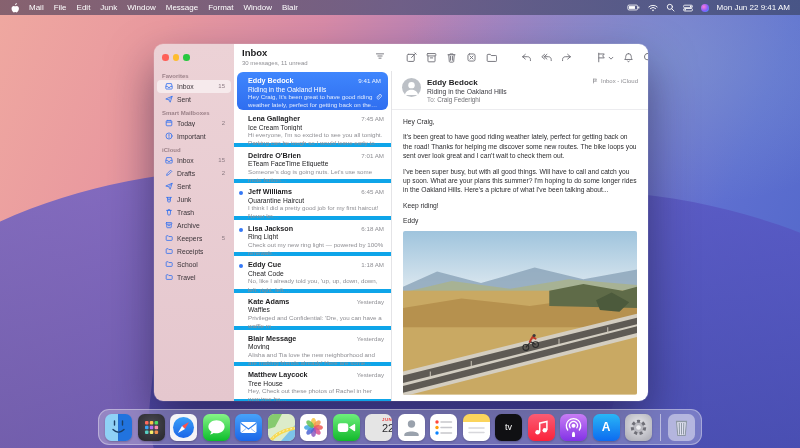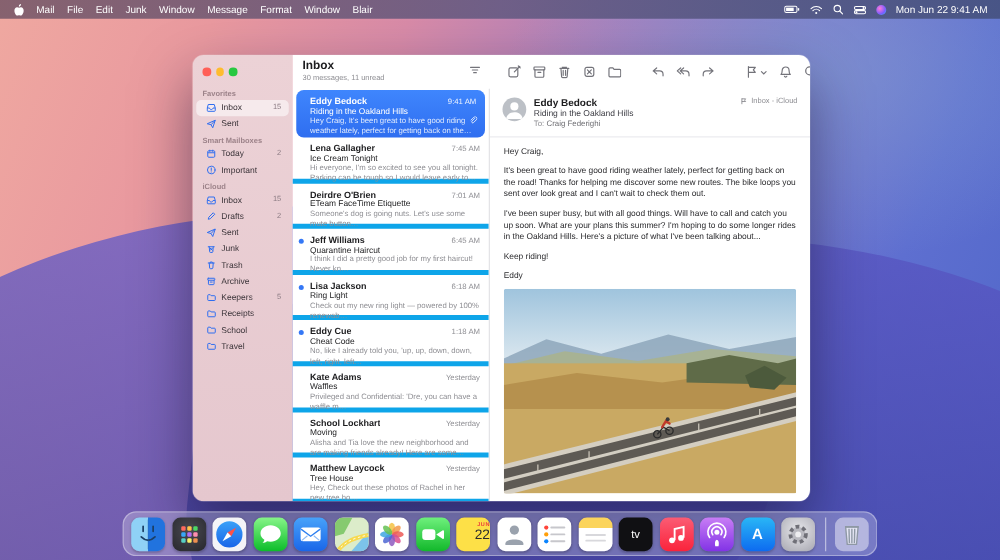--- a/index.html
+++ b/index.html
@@ -93,21 +93,21 @@
   .di.running::after{content:"";position:absolute;bottom:-3px;left:50%;margin-left:-1.2px;width:2.5px;height:2.5px;border-radius:50%;background:rgba(35,35,60,.6);}
   .dsep{width:1px;height:27px;background:rgba(255,255,255,.5);margin:0 2px;flex:none;}
   .di-finder{background:linear-gradient(90deg,#8fd1f6 50%,#2173de 50%);}
   .di-launchpad{background:radial-gradient(circle at 50% 40%,#4a4a52,#27272c);}
   .di-safari{background:#f4f4f7;}
   .di-messages{background:linear-gradient(#86f588,#0cbd2a);}
   .di-mail{background:linear-gradient(#47a2fa,#1a66e8);}
   .di-maps{background:#dcecca;}
   .di-photos{background:#fff;}
   .di-facetime{background:linear-gradient(#6ef07c,#12b82b);}
-  .di-calendar{background:#fde047;display:flex;flex-direction:column;align-items:flex-end;box-shadow:0 1px 2px rgba(0,0,0,.22);}
+  .di-calendar{background:#e5e5e5;display:flex;flex-direction:column;align-items:flex-start;box-shadow:0 1px 2px rgba(0,0,0,.22);padding-left:17px;}
   .cal-month{font-size:4.4px;color:#ec3b3b;font-weight:700;letter-spacing:.5px;margin-top:3.5px;}
   .cal-day{font-size:11px;color:#2b2b2e;font-weight:300;line-height:12px;}
   .di-contacts{background:#fff;}
   .di-reminders{background:#fff;}
   .di-notes{background:linear-gradient(#fbd45c 0 30%,#fff 30%);}
   .di-tv{background:#101013;display:flex;align-items:center;justify-content:center;}
   .tv-label{color:#fff;font-size:9px;font-weight:400;}
   .di-music{background:linear-gradient(#fb5c74,#fa233b);}
   .di-podcasts{background:linear-gradient(#c87df5,#8233e6);}
   .di-appstore{background:linear-gradient(#29b6f6,#0d6bf0);display:flex;align-items:center;justify-content:center;}
@@ -477,21 +477,21 @@
               <span class="msender">Kate Adams</span>
               <span class="mtime">Yesterday</span>
             </div>
           <div class="msubject">Waffles</div>
           <div class="mpreview">Privileged and Confidential: 'Dre, you can have a waffle m…</div>
         </div>
 
         <div class="msg">
 
           <div class="mrow">
-              <span class="msender">School Lockhart</span>
+              <span class="msender">Blair Message</span>
               <span class="mtime">Yesterday</span>
             </div>
           <div class="msubject">Moving</div>
           <div class="mpreview">Alisha and Tia love the new neighborhood and are making friends already! Here are some pictures of them around th…</div>
         </div>
 
         <div class="msg">
 
           <div class="mrow">
               <span class="msender">Matthew Laycock</span>

